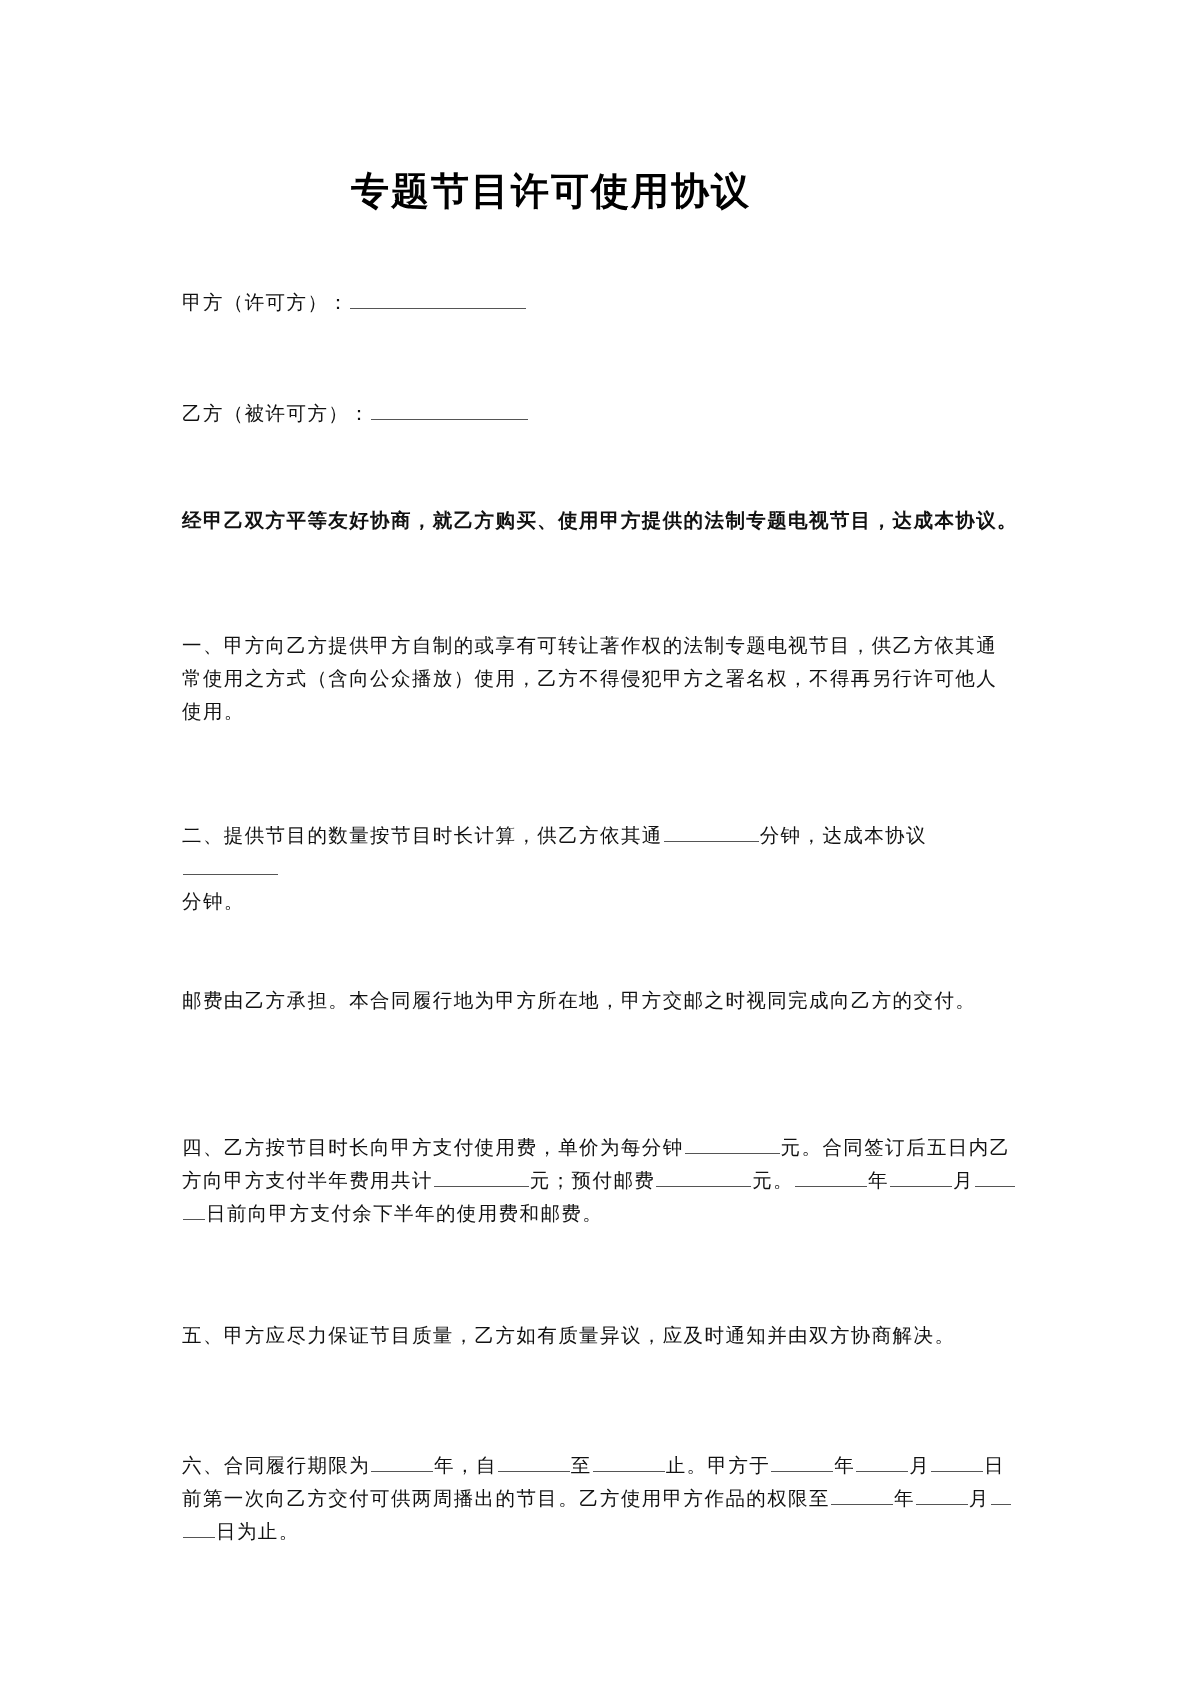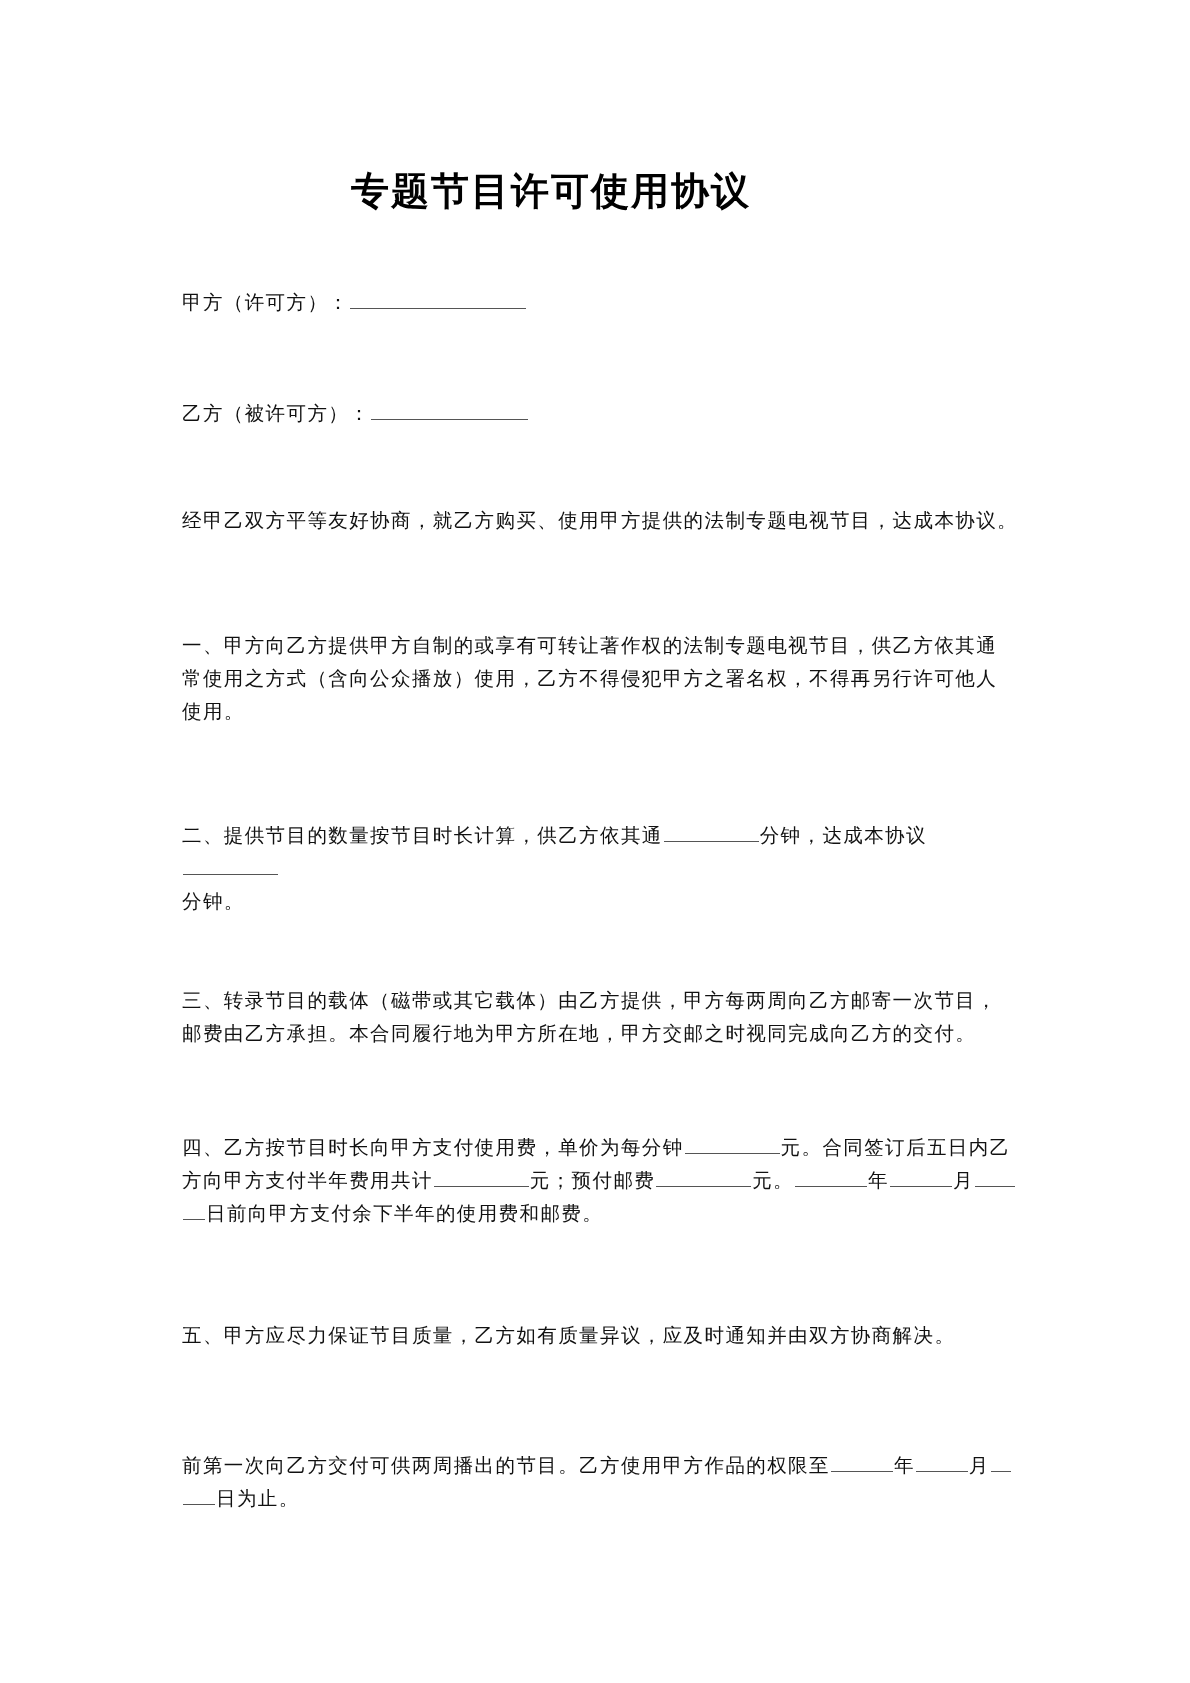--- a/index.html
+++ b/index.html
@@ -21,56 +21,58 @@
   <div class="title">专题节目许可使用协议</div>
 
   <div class="line" style="top:286px;">
     <span>甲方（许可方）：</span><span class="blank" style="width:176px;"></span>
   </div>
 
   <div class="line" style="top:397px;">
     <span>乙方（被许可方）：</span><span class="blank" style="width:157px;"></span>
   </div>
 
-  <div class="line" style="top:504px;">经甲乙双方平等友好协商，就乙方购买、使用甲方提供的法制专题电视节目，达成本协议。</div>
+  <div class="line" style="top:504px;font-weight:bold;">经甲乙双方平等友好协商，就乙方购买、使用甲方提供的法制专题电视节目，达成本协议。</div>
 
   <div class="line" style="top:629px;">
     <div>一、甲方向乙方提供甲方自制的或享有可转让著作权的法制专题电视节目，供乙方依其通</div>
     <div>常使用之方式（含向公众播放）使用，乙方不得侵犯甲方之署名权，不得再另行许可他人</div>
     <div>使用。</div>
   </div>
 
   <div class="line" style="top:819px;">
     <div>
       <span>二、提供节目的数量按节目时长计算，供乙方依其通</span><span class="blank" style="width:95px;"></span><span>分钟，达成本协议</span><span class="blank" style="width:95px;"></span>
     </div>
     <div>分钟。</div>
   </div>
 
   <div class="line" style="top:984px;">
-    <div>三、转录节目的载体（磁带或其它载体）由乙方提供，甲方每两周向乙方邮寄一次节目，</div>
     <div>邮费由乙方承担。本合同履行地为甲方所在地，甲方交邮之时视同完成向乙方的交付。</div>
   </div>
 
   <div class="line" style="top:1131px;">
     <div>
       <span>四、乙方按节目时长向甲方支付使用费，单价为每分钟</span><span class="blank" style="width:95px;"></span><span>元。合同签订后五日内乙</span>
     </div>
     <div>
       <span>方向甲方支付半年费用共计</span><span class="blank" style="width:95px;"></span><span>元；预付邮费</span><span class="blank" style="width:95px;"></span><span>元。</span><span class="blank" style="width:72px;"></span><span>年</span><span class="blank" style="width:62px;"></span><span>月</span><span class="blank" style="width:40px;"></span>
     </div>
     <div>
       <span class="blank" style="width:22px;"></span><span>日前向甲方支付余下半年的使用费和邮费。</span>
     </div>
   </div>
 
   <div class="line" style="top:1321px;font-family:Liberation Mono, monospace;">五、甲方应尽力保证节目质量，乙方如有质量异议，应及时通知并由双方协商解决。</div>
 
   <div class="line" style="top:1449px;">
     <div>
+      <span>六、合同履行期限为</span><span class="blank" style="width:62px;"></span><span>年，自</span><span class="blank" style="width:72px;"></span><span>至</span><span class="blank" style="width:72px;"></span><span>止。甲方于</span><span class="blank" style="width:62px;"></span><span>年</span><span class="blank" style="width:52px;"></span><span>月</span><span class="blank" style="width:52px;"></span><span>日</span>
+    </div>
+    <div>
       <span>前第一次向乙方交付可供两周播出的节目。乙方使用甲方作品的权限至</span><span class="blank" style="width:62px;"></span><span>年</span><span class="blank" style="width:52px;"></span><span>月</span><span class="blank" style="width:20px;"></span>
     </div>
     <div>
       <span class="blank" style="width:32px;"></span><span>日为止。</span>
     </div>
   </div>
 
 </div>
 
 </body></html>

